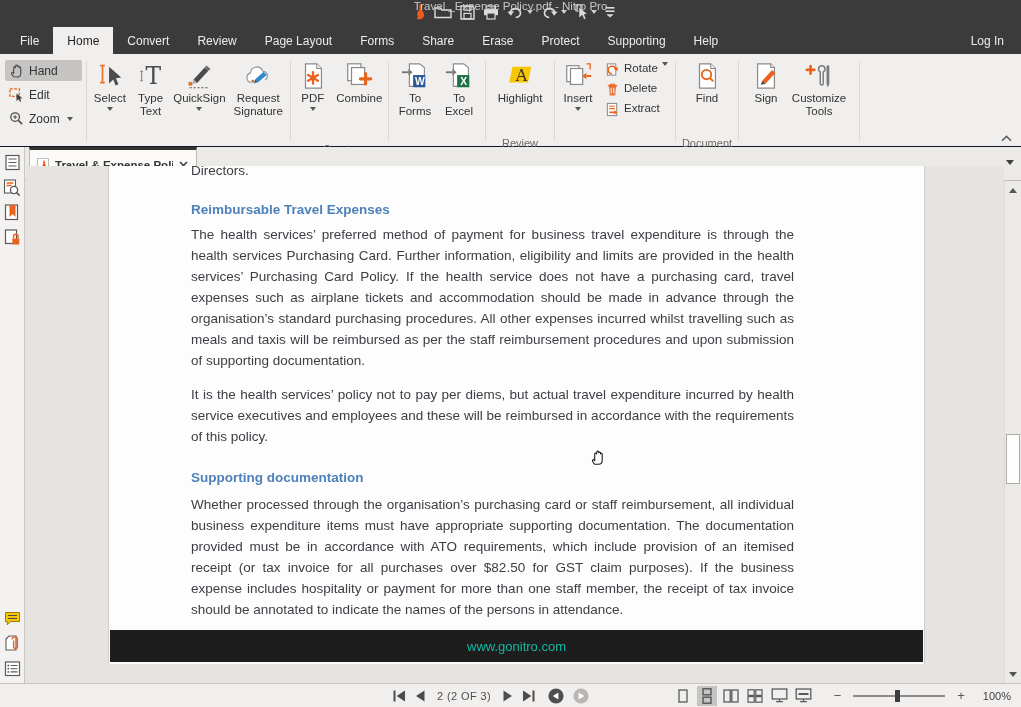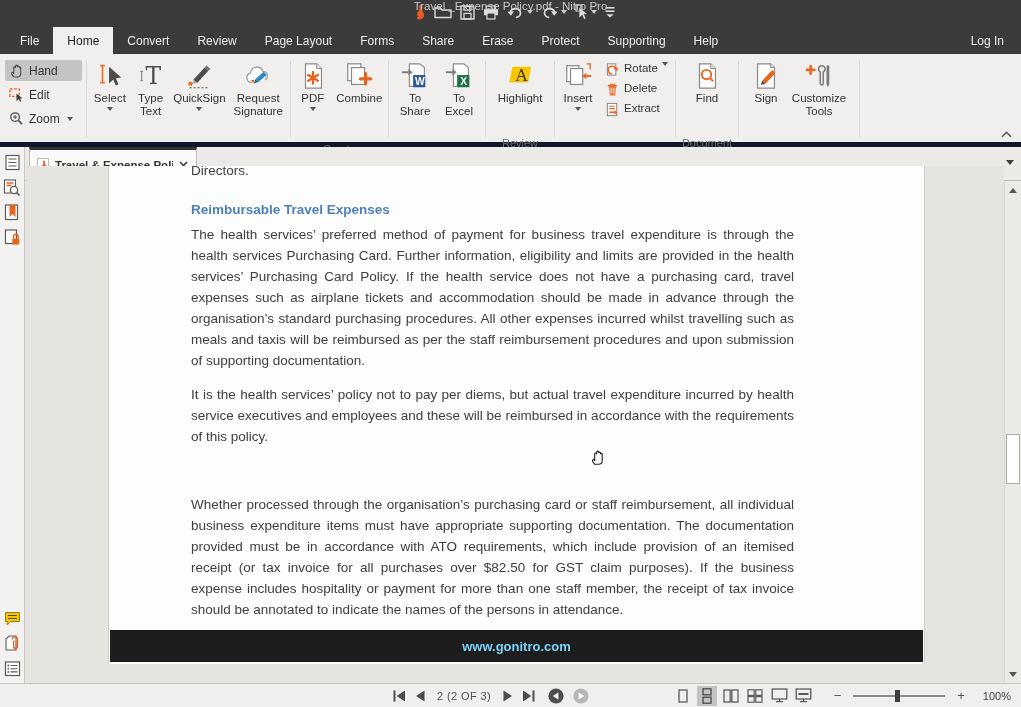--- a/index.html
+++ b/index.html
@@ -20,21 +20,21 @@
   .win-controls { margin-left:auto; display:flex; height:27px; }
   .win-btn { width:32px; height:27px; display:flex; align-items:center; justify-content:center; color:#e3e3e3; font-size:12px; }
 
   
   .menubar { position:absolute; top:27px; left:0; right:0; height:27px; background:#3b3b3b; display:flex; align-items:stretch; padding-left:6px; }
   .menu-tab { padding:0 14px; display:flex; align-items:center; font-size:12px; color:#ececec; white-space:nowrap; }
   .menu-tab.active { background:#f1efed; color:#1e1e1e; }
   .login { margin-left:auto; padding:0 17px; display:flex; align-items:center; font-size:12px; color:#ececec; }
 
   
-  .ribbon { position:absolute; top:54px; left:0; right:0; height:93px; background:#f1efed; border-bottom:5px solid #0f172a; display:flex; align-items:stretch; }
+  .ribbon { position:absolute; top:54px; left:0; right:0; height:93px; background:#f1efed; border-bottom:1px solid #0f172a; display:flex; align-items:stretch; }
   .mode-panel { width:86px; padding:6px 4px 0 5px; display:flex; flex-direction:column; gap:3px; }
   .mode-btn { height:21px; display:flex; align-items:center; gap:5px; font-size:12px; color:#333; padding:0 4px; border-radius:2px; white-space:nowrap; }
   .mode-btn.active { background:#c6c4c2; }
   .dd-lite { width:0; height:0; border-left:3.5px solid transparent; border-right:3.5px solid transparent; border-top:4px solid #555; }
   .rsep { width:1px; background:#dad7d4; margin:7px 0 5px; }
   .rgroup { display:flex; flex-direction:column; padding:2px 2px 0; }
   .rgroup-body { flex:1; display:flex; align-items:flex-start; justify-content:center; }
   .rgroup-label { text-align:center; font-size:11px; color:#6c6a67; padding:1px 0 4px; white-space:nowrap;margin-top:31px; }
   .bigbtn { display:flex; flex-direction:column; align-items:center; padding:3px 3px 0; }
   .bigbtn .bicon { height:33px; display:flex; align-items:center; justify-content:center; }
@@ -62,21 +62,21 @@
   .doc-text { position:absolute; left:82px; width:603px; font-size:13.5px; color:#3d3d44; }
   .doc-frag { top:-3px; }
   .doc-h { font-weight:bold; color:#4e81ba; }
   .doc-p { text-align:justify; line-height:21px; }
   .h1 { top:36px; }
   .p1 { top:58px; }
   .p2 { top:218px; }
   .h2 { top:304px; }
   .p3 { top:328px; }
   .page-footer { position:absolute; left:1px; right:1px; top:464px; height:32px; background:#1d1d1d; display:flex; align-items:center; justify-content:center; }
-  .page-footer-link { color:#7dd3fc; font-size:13px;font-weight:bold; }
+  .page-footer-link { color:#14b8a6; font-size:13px; }
   .cursor-hand { position:absolute; left:564px; top:283px; pointer-events:none; }
 
   
   .scrollbar { position:absolute; right:0; top:181px; width:17px; height:502px; background:#eceae7; border-left:1px solid #dbd8d5; }
   .sb-btn { position:absolute; left:0; width:16px; height:16px; display:flex; align-items:center; justify-content:center; }
   .sb-up { top:1px; } .sb-down { bottom:1px; }
   .tri-up { width:0; height:0; border-left:4px solid transparent; border-right:4px solid transparent; border-bottom:5px solid #555; }
   .tri-down { width:0; height:0; border-left:4px solid transparent; border-right:4px solid transparent; border-top:5px solid #555; }
   .sb-thumb { position:absolute; left:1px; top:253px; width:14px; height:50px; background:#fdfdfd; border:1px solid #aeaba8; }
 
@@ -301,21 +301,21 @@
       <div class="bigbtn" style="width:44px">
         <div class="bicon">
           <svg width="32" height="30" viewBox="0 0 32 32">
               <path d="M10 3h11l5 4v20H10z" fill="#fff" stroke="#8a8a8a" stroke-width="1.2"></path>
               <path d="M2 12h7" stroke="#777" stroke-width="2"></path>
               <polygon points="9,8.6 9,15.4 13.5,12" fill="#777"></polygon>
               <rect x="14" y="15" width="13" height="13" fill="#2b579a"></rect>
               <text x="16" y="25.4" font-size="11" font-weight="bold" font-family="Liberation Sans, sans-serif" fill="#fff">W</text>
             </svg>
         </div>
-        <div class="blbl">To Share</div>
+        <div class="blbl">To Forms</div>
       </div>
       <div class="bigbtn" style="width:44px">
         <div class="bicon">
           <svg width="32" height="30" viewBox="0 0 32 32">
               <path d="M10 3h11l5 4v20H10z" fill="#fff" stroke="#8a8a8a" stroke-width="1.2"></path>
               <path d="M2 12h7" stroke="#777" stroke-width="2"></path>
               <polygon points="9,8.6 9,15.4 13.5,12" fill="#777"></polygon>
               <rect x="14" y="15" width="13" height="13" fill="#1e7145"></rect>
               <text x="17.4" y="25.4" font-size="11" font-weight="bold" font-family="Liberation Sans, sans-serif" fill="#fff">X</text>
             </svg>
@@ -515,20 +515,21 @@
       </svg>
   </div>
 </div>
 
 <div class="viewport">
   <div class="page">
     <div class="doc-text doc-frag">Directors.</div>
     <div class="doc-text doc-h h1">Reimbursable Travel Expenses</div>
     <div class="doc-text doc-p p1">The health services’ preferred method of payment for business travel expenditure is through the health services Purchasing Card. Further information, eligibility and limits are provided in the health services’ Purchasing Card Policy. If the health service does not have a purchasing card, travel expenses such as airplane tickets and accommodation should be made in advance through the organisation’s standard purchasing procedures. All other expenses incurred whilst travelling such as meals and taxis will be reimbursed as per the staff reimbursement procedures and upon submission of supporting documentation.</div>
     <div class="doc-text doc-p p2">It is the health services’ policy not to pay per diems, but actual travel expenditure incurred by health service executives and employees and these will be reimbursed in accordance with the requirements of this policy.</div>
+    <div class="doc-text doc-h h2">Supporting documentation</div>
     <div class="doc-text doc-p p3">Whether processed through the organisation’s purchasing card or staff reimbursement, all individual business expenditure items must have appropriate supporting documentation. The documentation provided must be in accordance with ATO requirements, which include provision of an itemised receipt (or tax invoice for all purchases over $82.50 for GST claim purposes). If the business expense includes hospitality or payment for more than one staff member, the receipt of tax invoice should be annotated to indicate the names of the persons in attendance.</div>
     <div class="page-footer">
       <span class="page-footer-link">www.gonitro.com</span>
     </div>
   </div>
   <div class="cursor-hand">
     <svg width="16" height="17" viewBox="0 0 16 17">
         <path d="M4.6 15.2C3.2 13.6 1.9 11.5 2.7 10.8c.7-.7 1.7.4 2 1V4.9c0-1.3 1.8-1.3 1.9 0l.2-1.9c.2-1.3 1.8-1.2 1.8.1l.2.7c.2-1.1 1.7-1 1.7.2l.1 1c.2-1 1.6-.9 1.6.4v6c0 2.3-1.4 3.8-3.7 3.8z" fill="#fff" stroke="#1c1c1c" stroke-width="1.1" stroke-linejoin="round"></path>
       </svg>
   </div>

